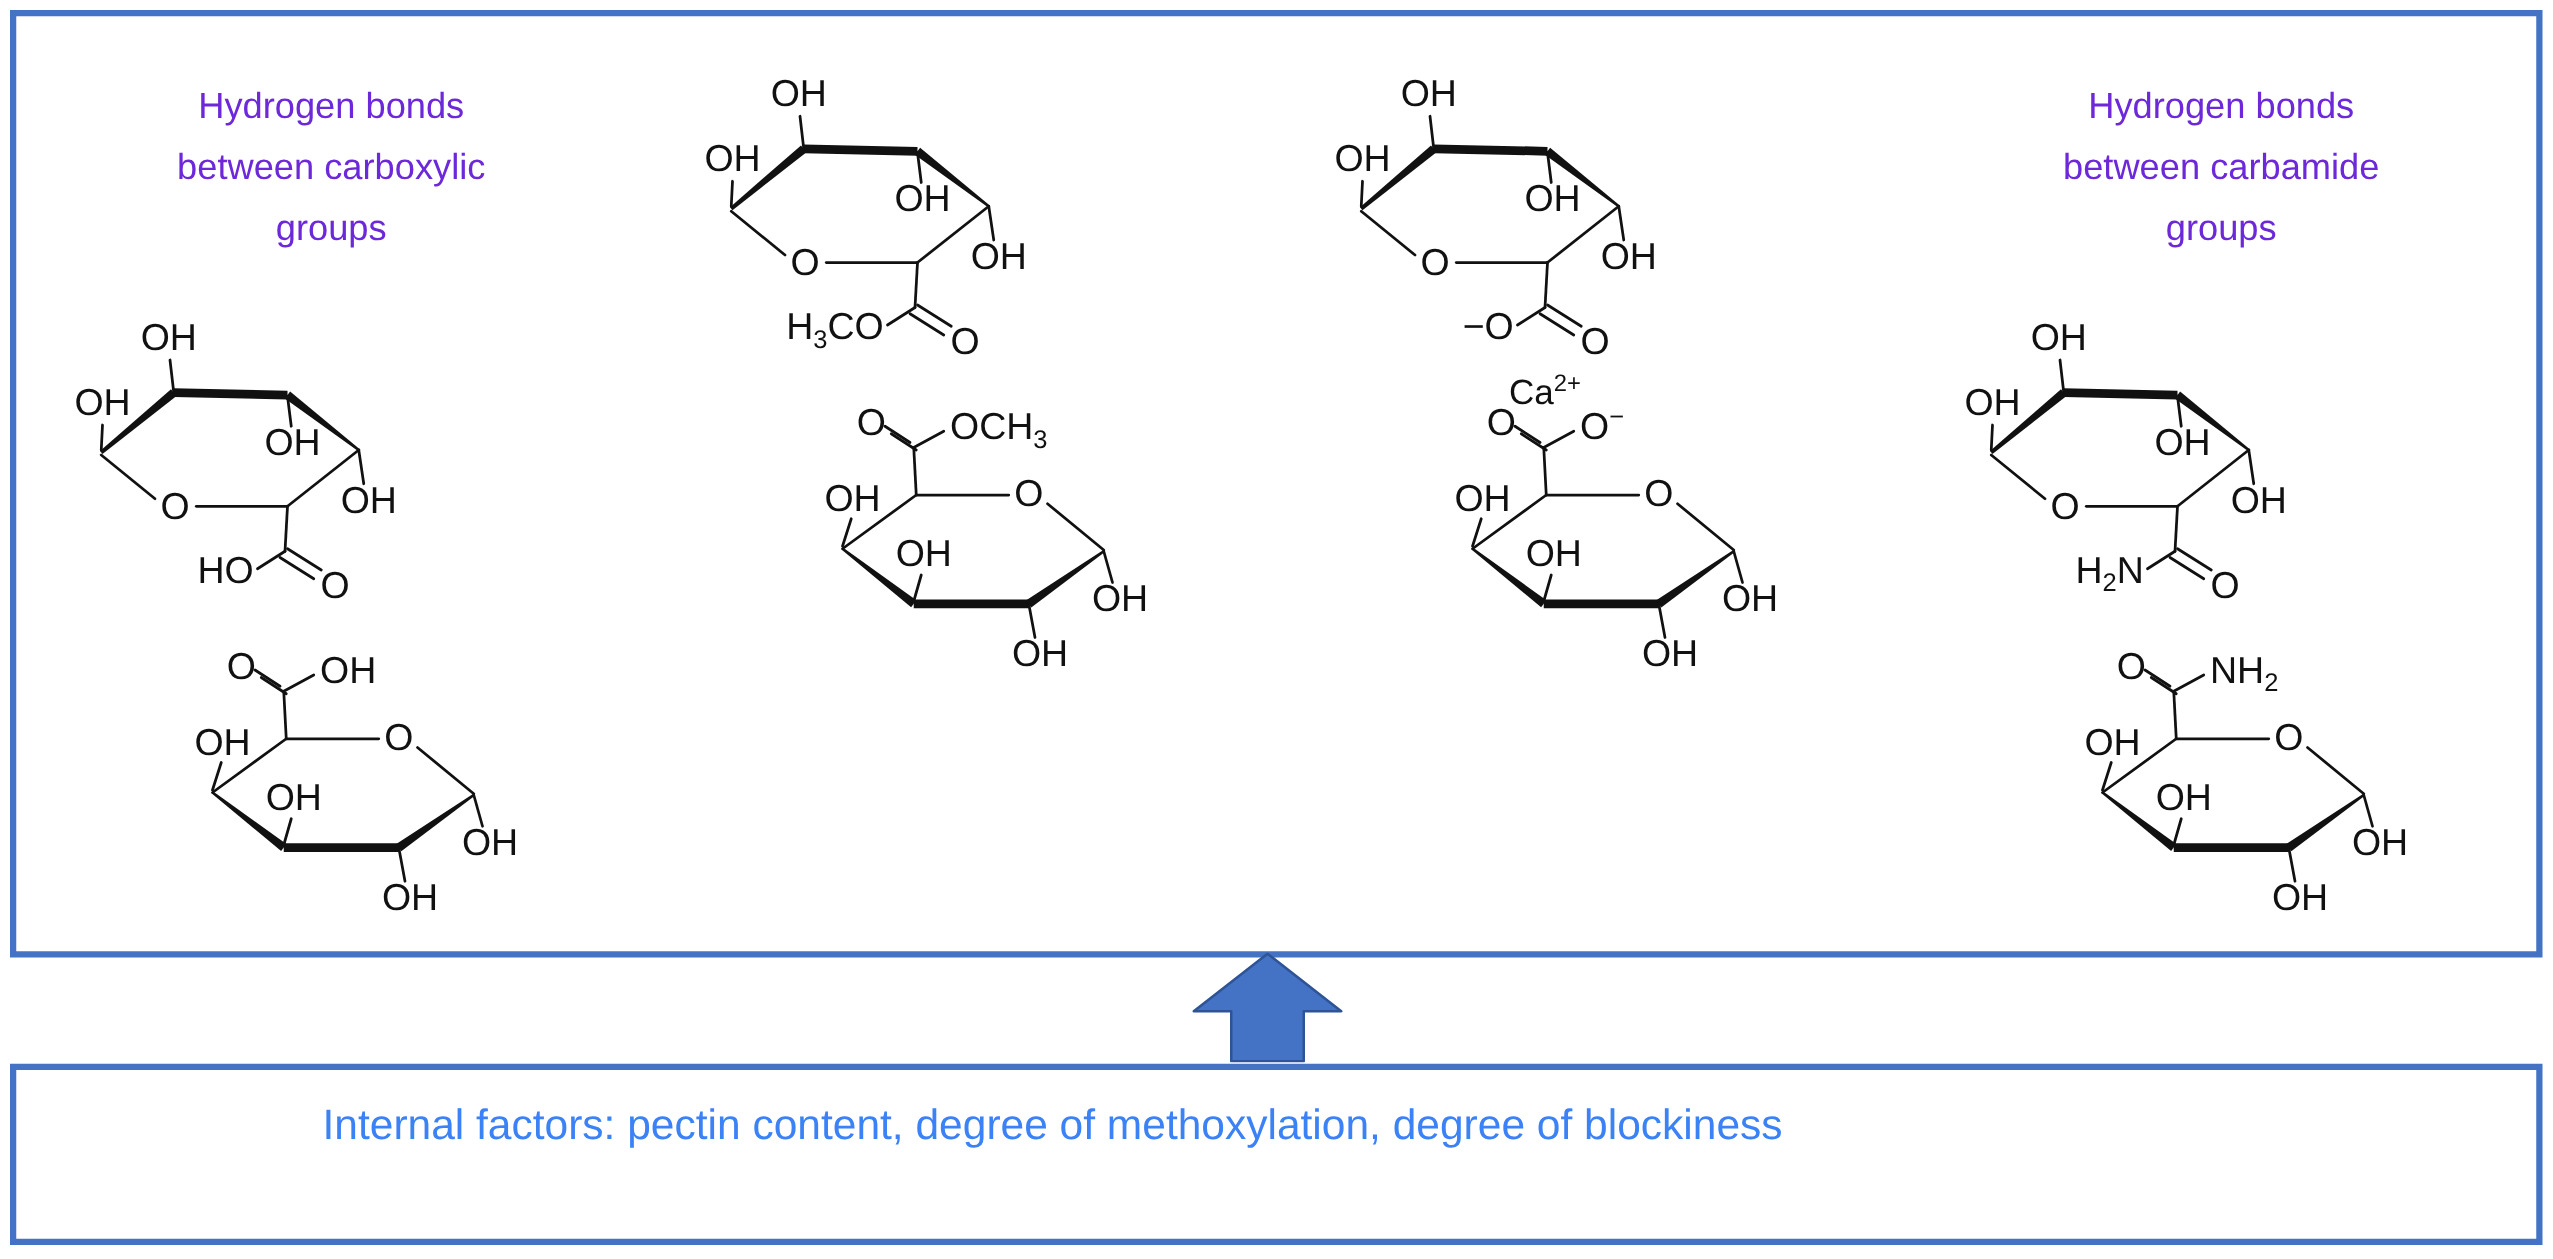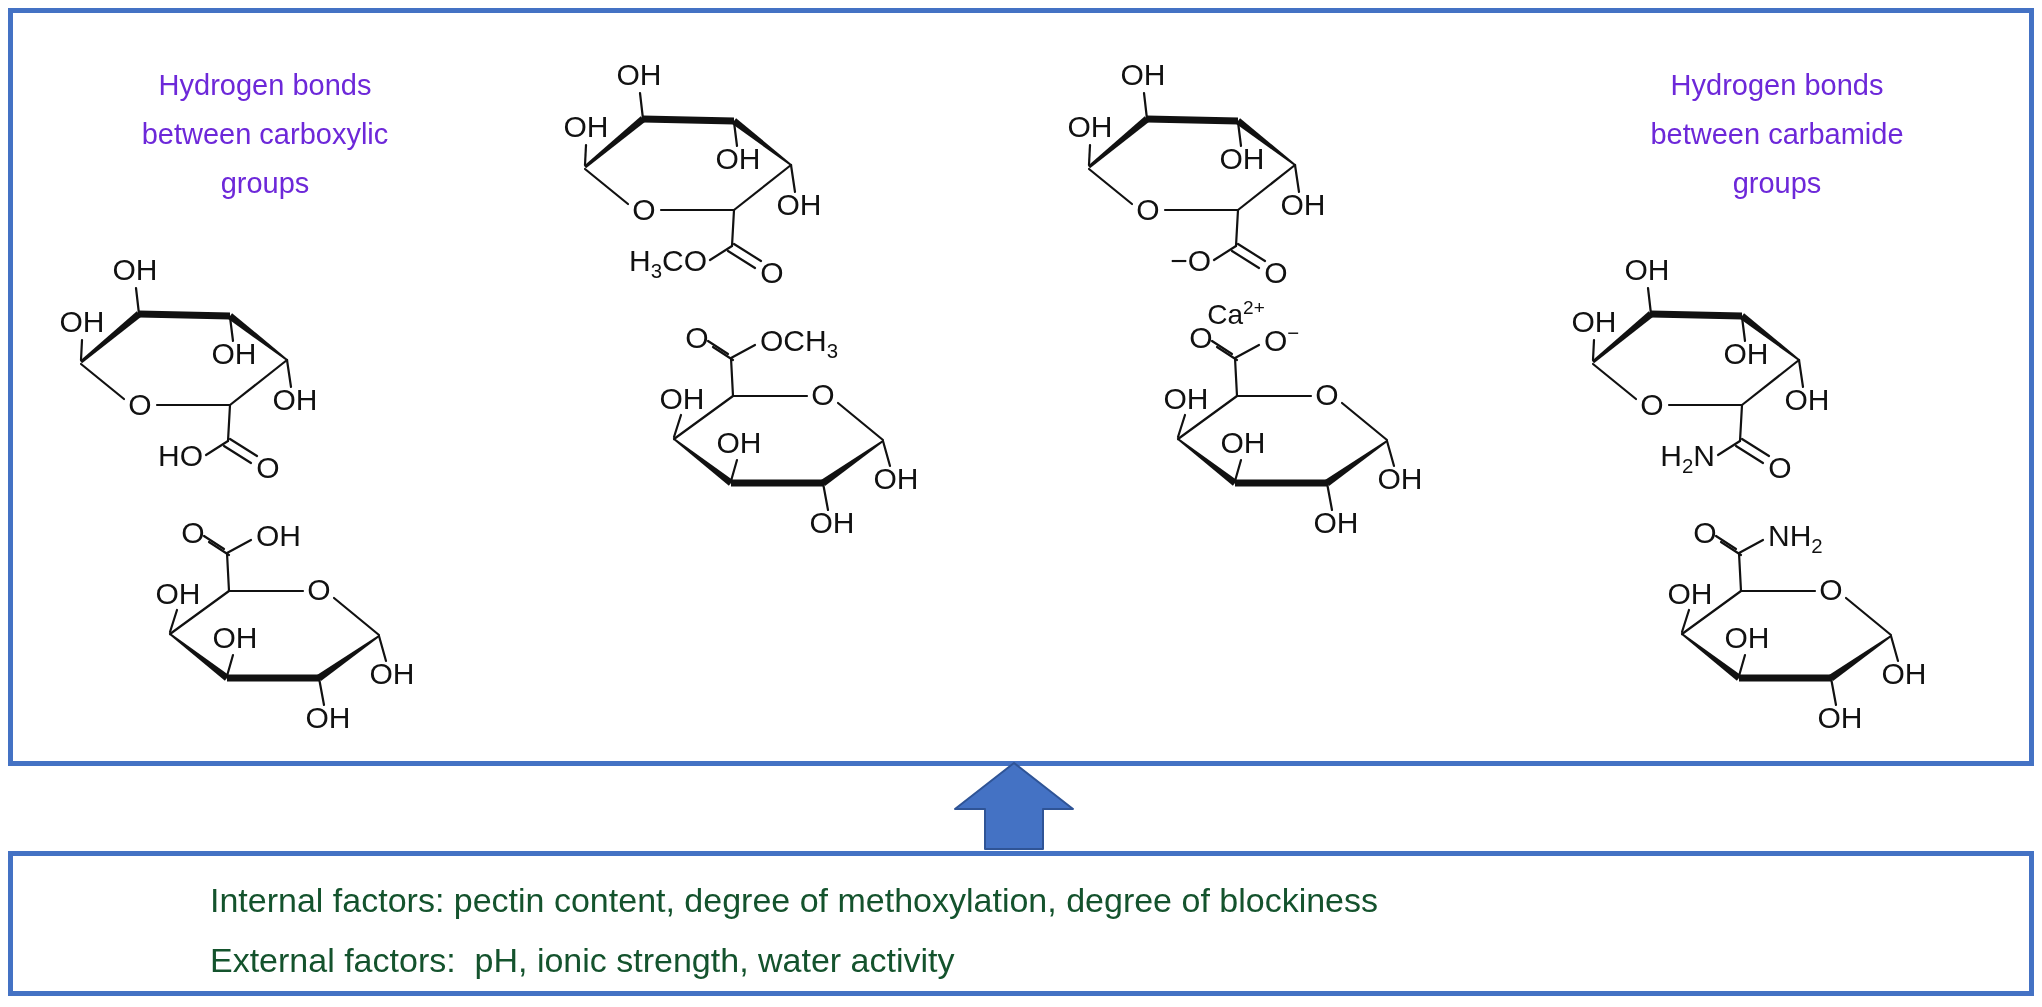--- a/index.html
+++ b/index.html
@@ -70,22 +70,23 @@
     left:8px; top:851px;
     width:2026px; height:145px;
     border:5px solid var(--blue);
     box-sizing:border-box;
     background:#ffffff;
     padding:14px 20px 0 197px;
   }
   .factors-line{
     font-size:34px;
     line-height:60px;
-    color:#14532d;
+    color:#3b82f6;
     white-space:pre;
+    margin-left:48px;
   }
 </style>
 </head>
 <body>
 
 <div id="stage">
 
   <div class="mech-box">
 
     <div class="panel">
@@ -305,16 +306,15 @@
     </div>
 
   </div>
 
   <svg class="up-arrow" width="122" height="88" viewBox="0 0 122 88" xmlns="http://www.w3.org/2000/svg">
     <polygon points="61,1 120,47 90,47 90,87 32,87 32,47 2,47" fill="#4472C4" stroke="#2F5496" stroke-width="2" stroke-linejoin="round"></polygon>
   </svg>
 
   <div class="factors-box">
     <div class="factors-line">Internal factors: pectin content, degree of methoxylation, degree of blockiness</div>
-    <div class="factors-line">External factors:  pH, ionic strength, water activity</div>
   </div>
 
 </div>
 
 </body></html>

